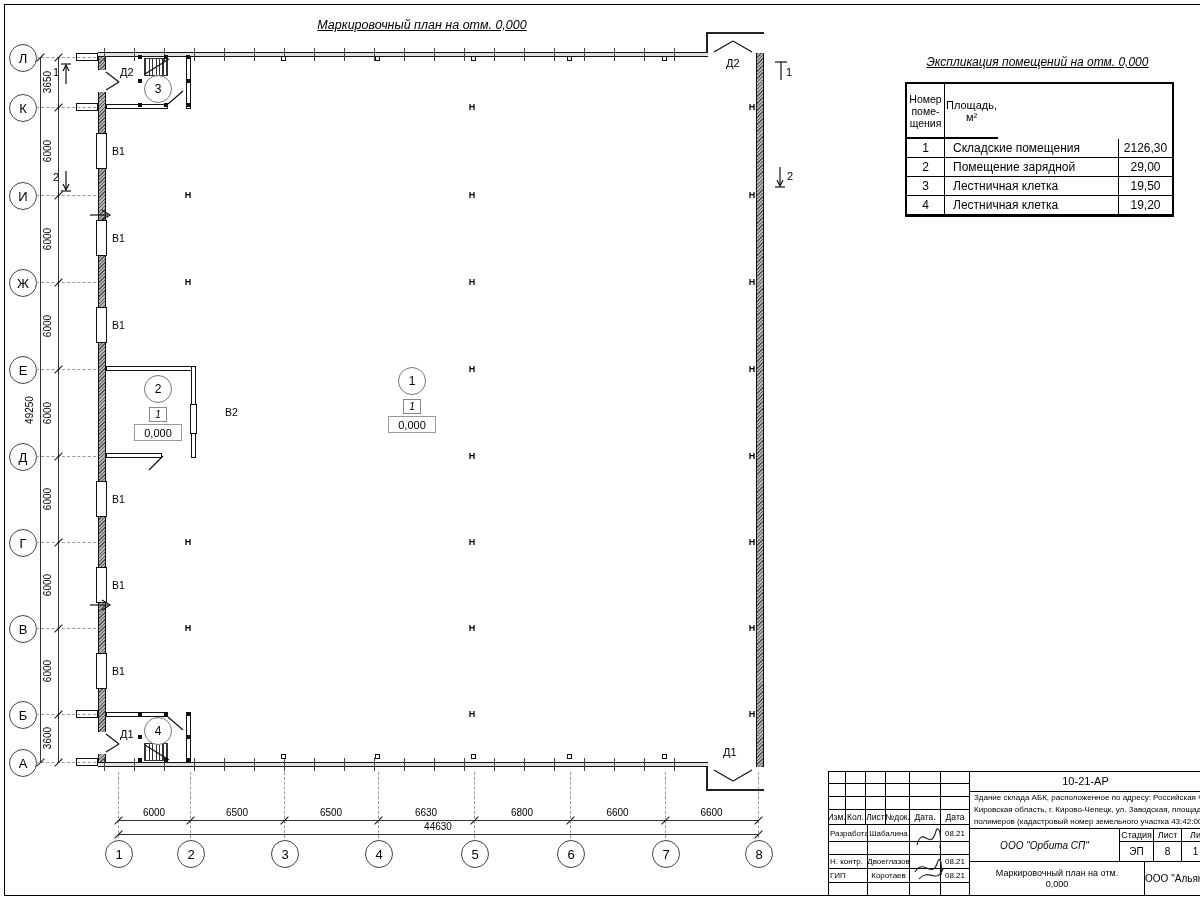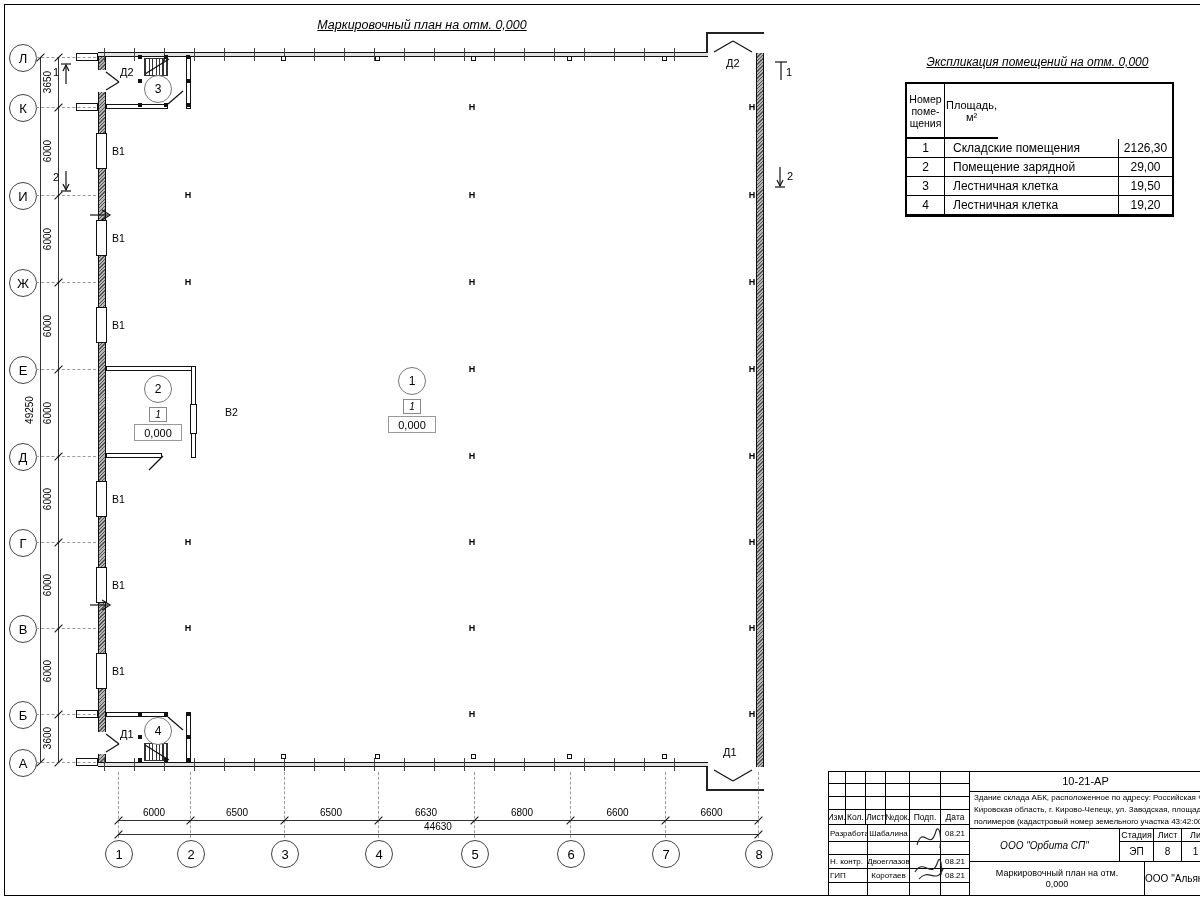--- a/index.html
+++ b/index.html
@@ -294,21 +294,21 @@
       <div class="tb-c" style="left: 828px; top: 797px; width: 18px; height: 13px;"></div>
       <div class="tb-c" style="left: 846px; top: 797px; width: 20px; height: 13px;"></div>
       <div class="tb-c" style="left: 866px; top: 797px; width: 20px; height: 13px;"></div>
       <div class="tb-c" style="left: 886px; top: 797px; width: 24px; height: 13px;"></div>
       <div class="tb-c" style="left: 910px; top: 797px; width: 31px; height: 13px;"></div>
       <div class="tb-c" style="left: 941px; top: 797px; width: 29px; height: 13px;"></div>
       <div class="tb-c" style="left: 828px; top: 810px; width: 18px; height: 15px; font-size: 8.5px;">Изм.</div>
       <div class="tb-c" style="left: 846px; top: 810px; width: 20px; height: 15px; font-size: 8.5px;">Кол.</div>
       <div class="tb-c" style="left: 866px; top: 810px; width: 20px; height: 15px; font-size: 8.5px;">Лист</div>
       <div class="tb-c" style="left: 886px; top: 810px; width: 24px; height: 15px; font-size: 8.5px;">№док.</div>
-      <div class="tb-c" style="left: 910px; top: 810px; width: 31px; height: 15px; font-size: 8.5px;">Подп.</div>
+      <div class="tb-c" style="left: 910px; top: 810px; width: 31px; height: 15px; font-size: 8.5px;">Дата.</div>
       <div class="tb-c" style="left: 941px; top: 810px; width: 29px; height: 15px; font-size: 8.5px;">Дата</div>
       <div class="tb-c" style="left: 828px; top: 825px; width: 40px; height: 17px; justify-content: flex-start; padding-left: 2px; font-size: 8px;">Разработал</div>
       <div class="tb-c" style="left: 868px; top: 825px; width: 42px; height: 17px; font-size: 8px;">Шабалина</div>
       <div class="tb-c" style="left: 910px; top: 825px; width: 31px; height: 17px;"></div>
       <div class="tb-c" style="left: 941px; top: 825px; width: 29px; height: 17px; font-size: 8px;">08.21</div>
       <div class="tb-c" style="left: 828px; top: 842px; width: 40px; height: 13px; justify-content: flex-start; padding-left: 2px; font-size: 8px;"></div>
       <div class="tb-c" style="left: 868px; top: 842px; width: 42px; height: 13px; font-size: 8px;"></div>
       <div class="tb-c" style="left: 910px; top: 842px; width: 31px; height: 13px;"></div>
       <div class="tb-c" style="left: 941px; top: 842px; width: 29px; height: 13px; font-size: 8px;"></div>
       <div class="tb-c" style="left: 828px; top: 855px; width: 40px; height: 14px; justify-content: flex-start; padding-left: 2px; font-size: 8px;">Н. контр.</div>

